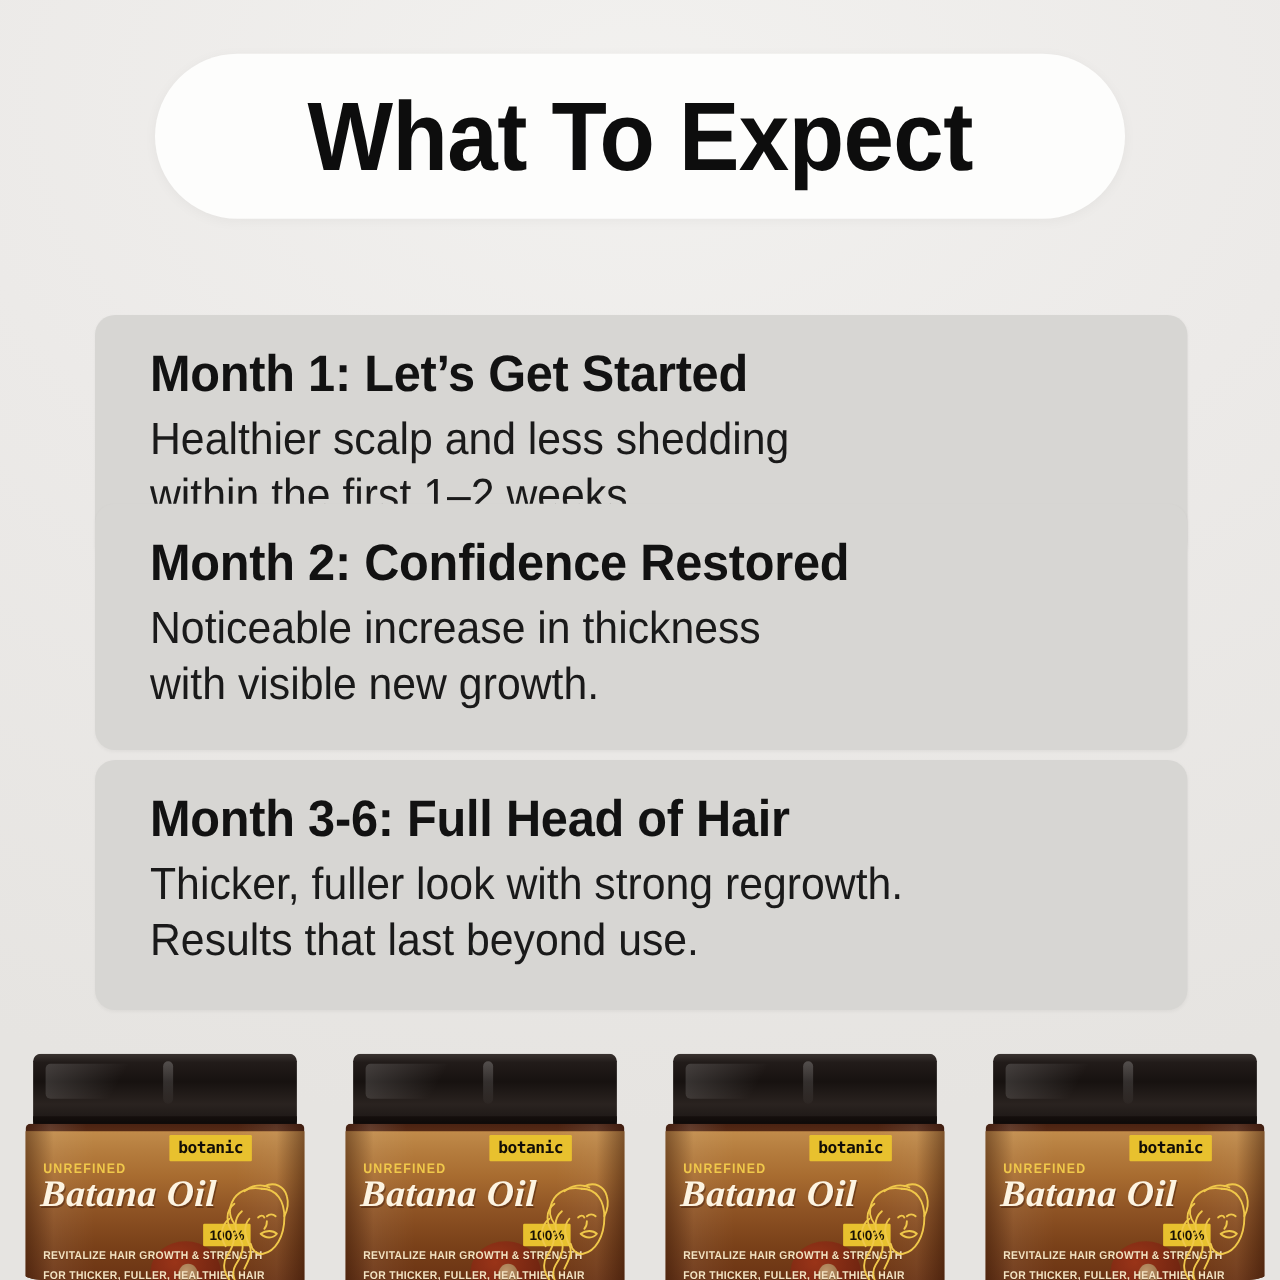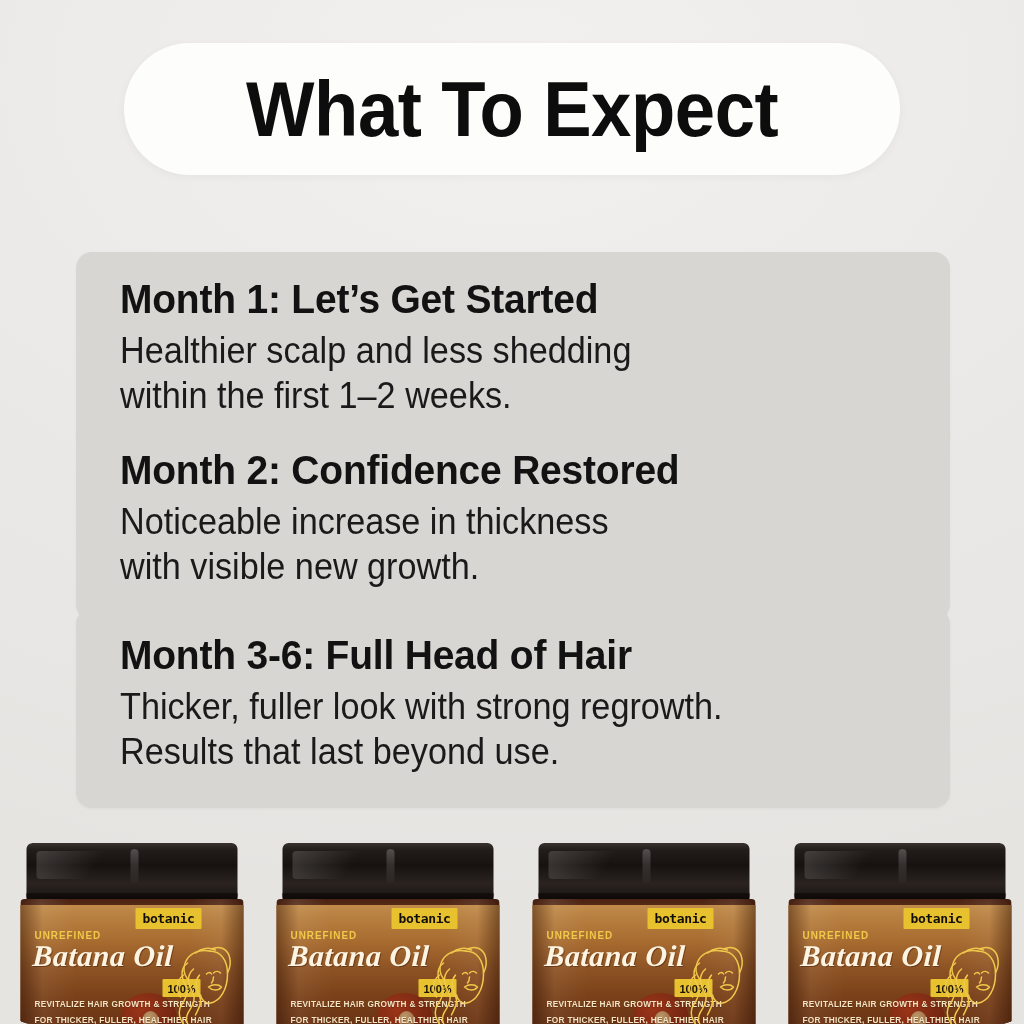--- a/index.html
+++ b/index.html
@@ -42,21 +42,21 @@
   
   .card {
     position:absolute;
     left:76px; width:874px;
     background:#d7d6d3;
     border-radius:16px;
     padding:26px 0 20px 44px;
     box-shadow:0 1px 3px rgba(0,0,0,.04);
   }
   #card-1 { top:208px; height:197px;margin-top:44px; }
-  #card-2 { top:423px; height:197px; }
+  #card-2 { top:403px; height:197px; }
   #card-3 { top:608px; height:200px; }
 
   .card-title {
     font-family:"Liberation Sans Narrow","Liberation Sans",sans-serif;
     font-weight:bold;
     font-size:41px;
     line-height:1.05;
     color:#121212;
     letter-spacing:-0.2px;
     transform:scaleX(0.95);

